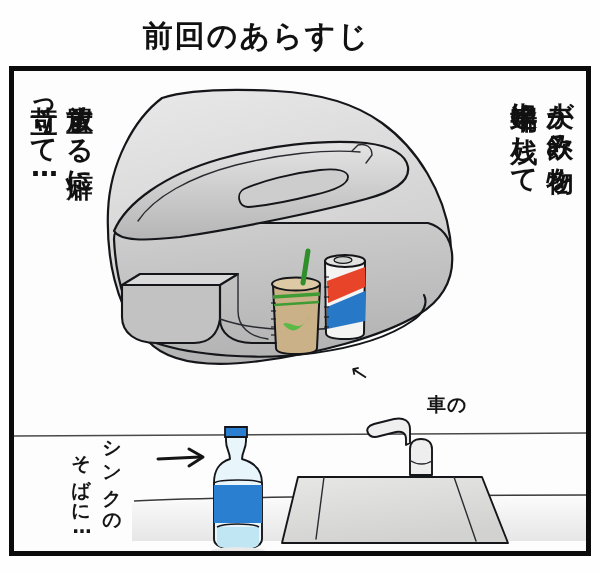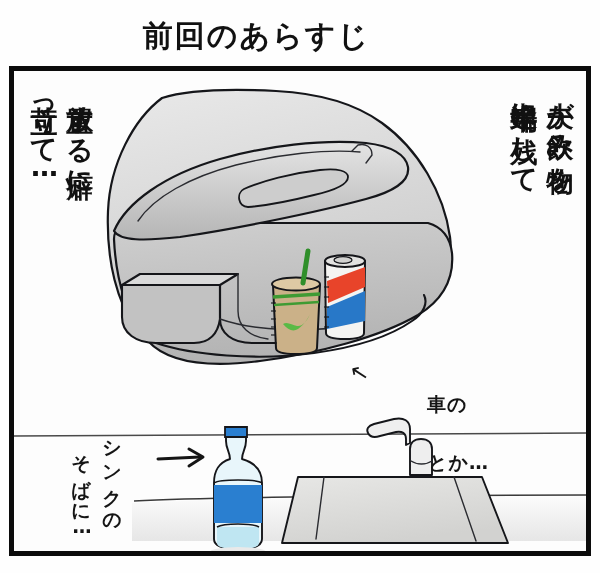--- a/index.html
+++ b/index.html
@@ -273,21 +273,20 @@
 
       <div class="vtext" id="dialogue-right">夫が飲み物を
 中途半端に残して</div>
 
       <div class="vtext" id="dialogue-left">放置する癖に
 苛立って…</div>
 
       <div id="ann-door-arrow">↖</div>
       <div class="hand" id="ann-door">
         <span>車の</span>
-        <span class="l3">とか…</span>
       </div>
 
       <div class="hand-v" id="ann-sink-c1">シンクの</div>
       <div class="hand-v" id="ann-sink-c2">そばに…</div>
       <svg id="ann-sink-arrow" viewBox="0 0 54 26">
         <path d="M2,14 L44,12" stroke="#151515" stroke-width="3" fill="none" stroke-linecap="round"></path>
         <path d="M33,4 L47,12 L33,21" stroke="#151515" stroke-width="3" fill="none" stroke-linecap="round" stroke-linejoin="round"></path>
       </svg>
 
     </div>

